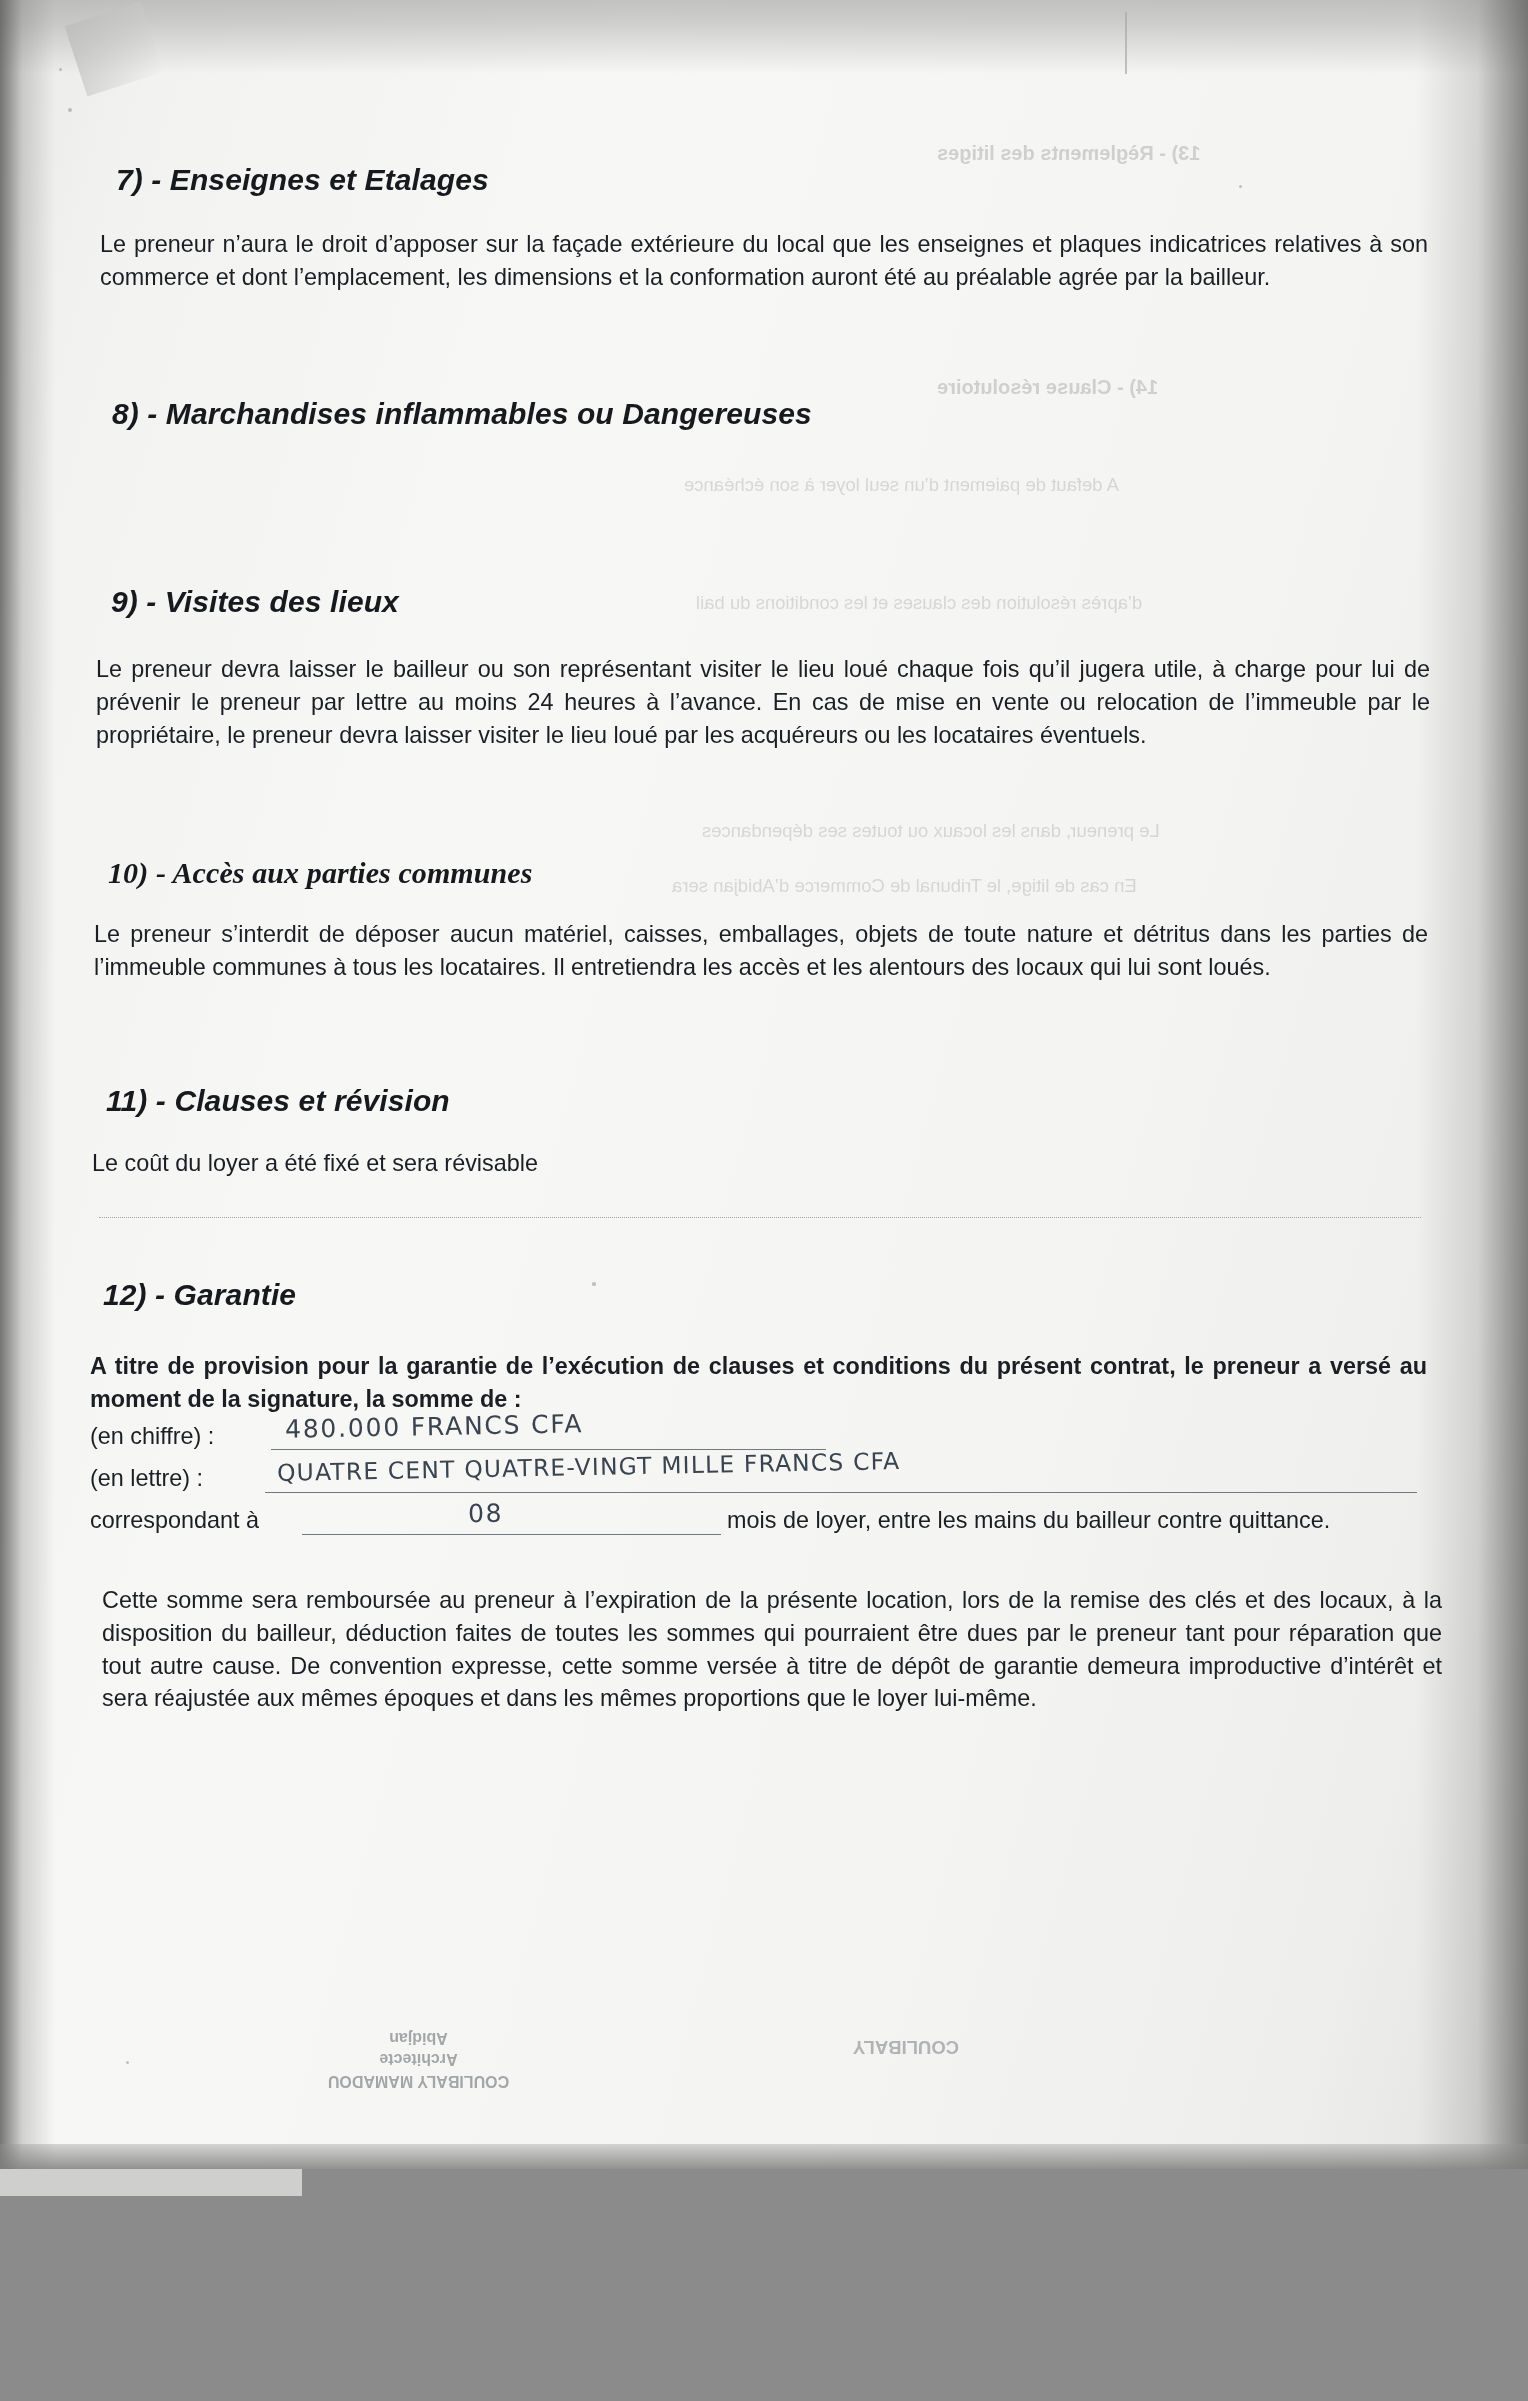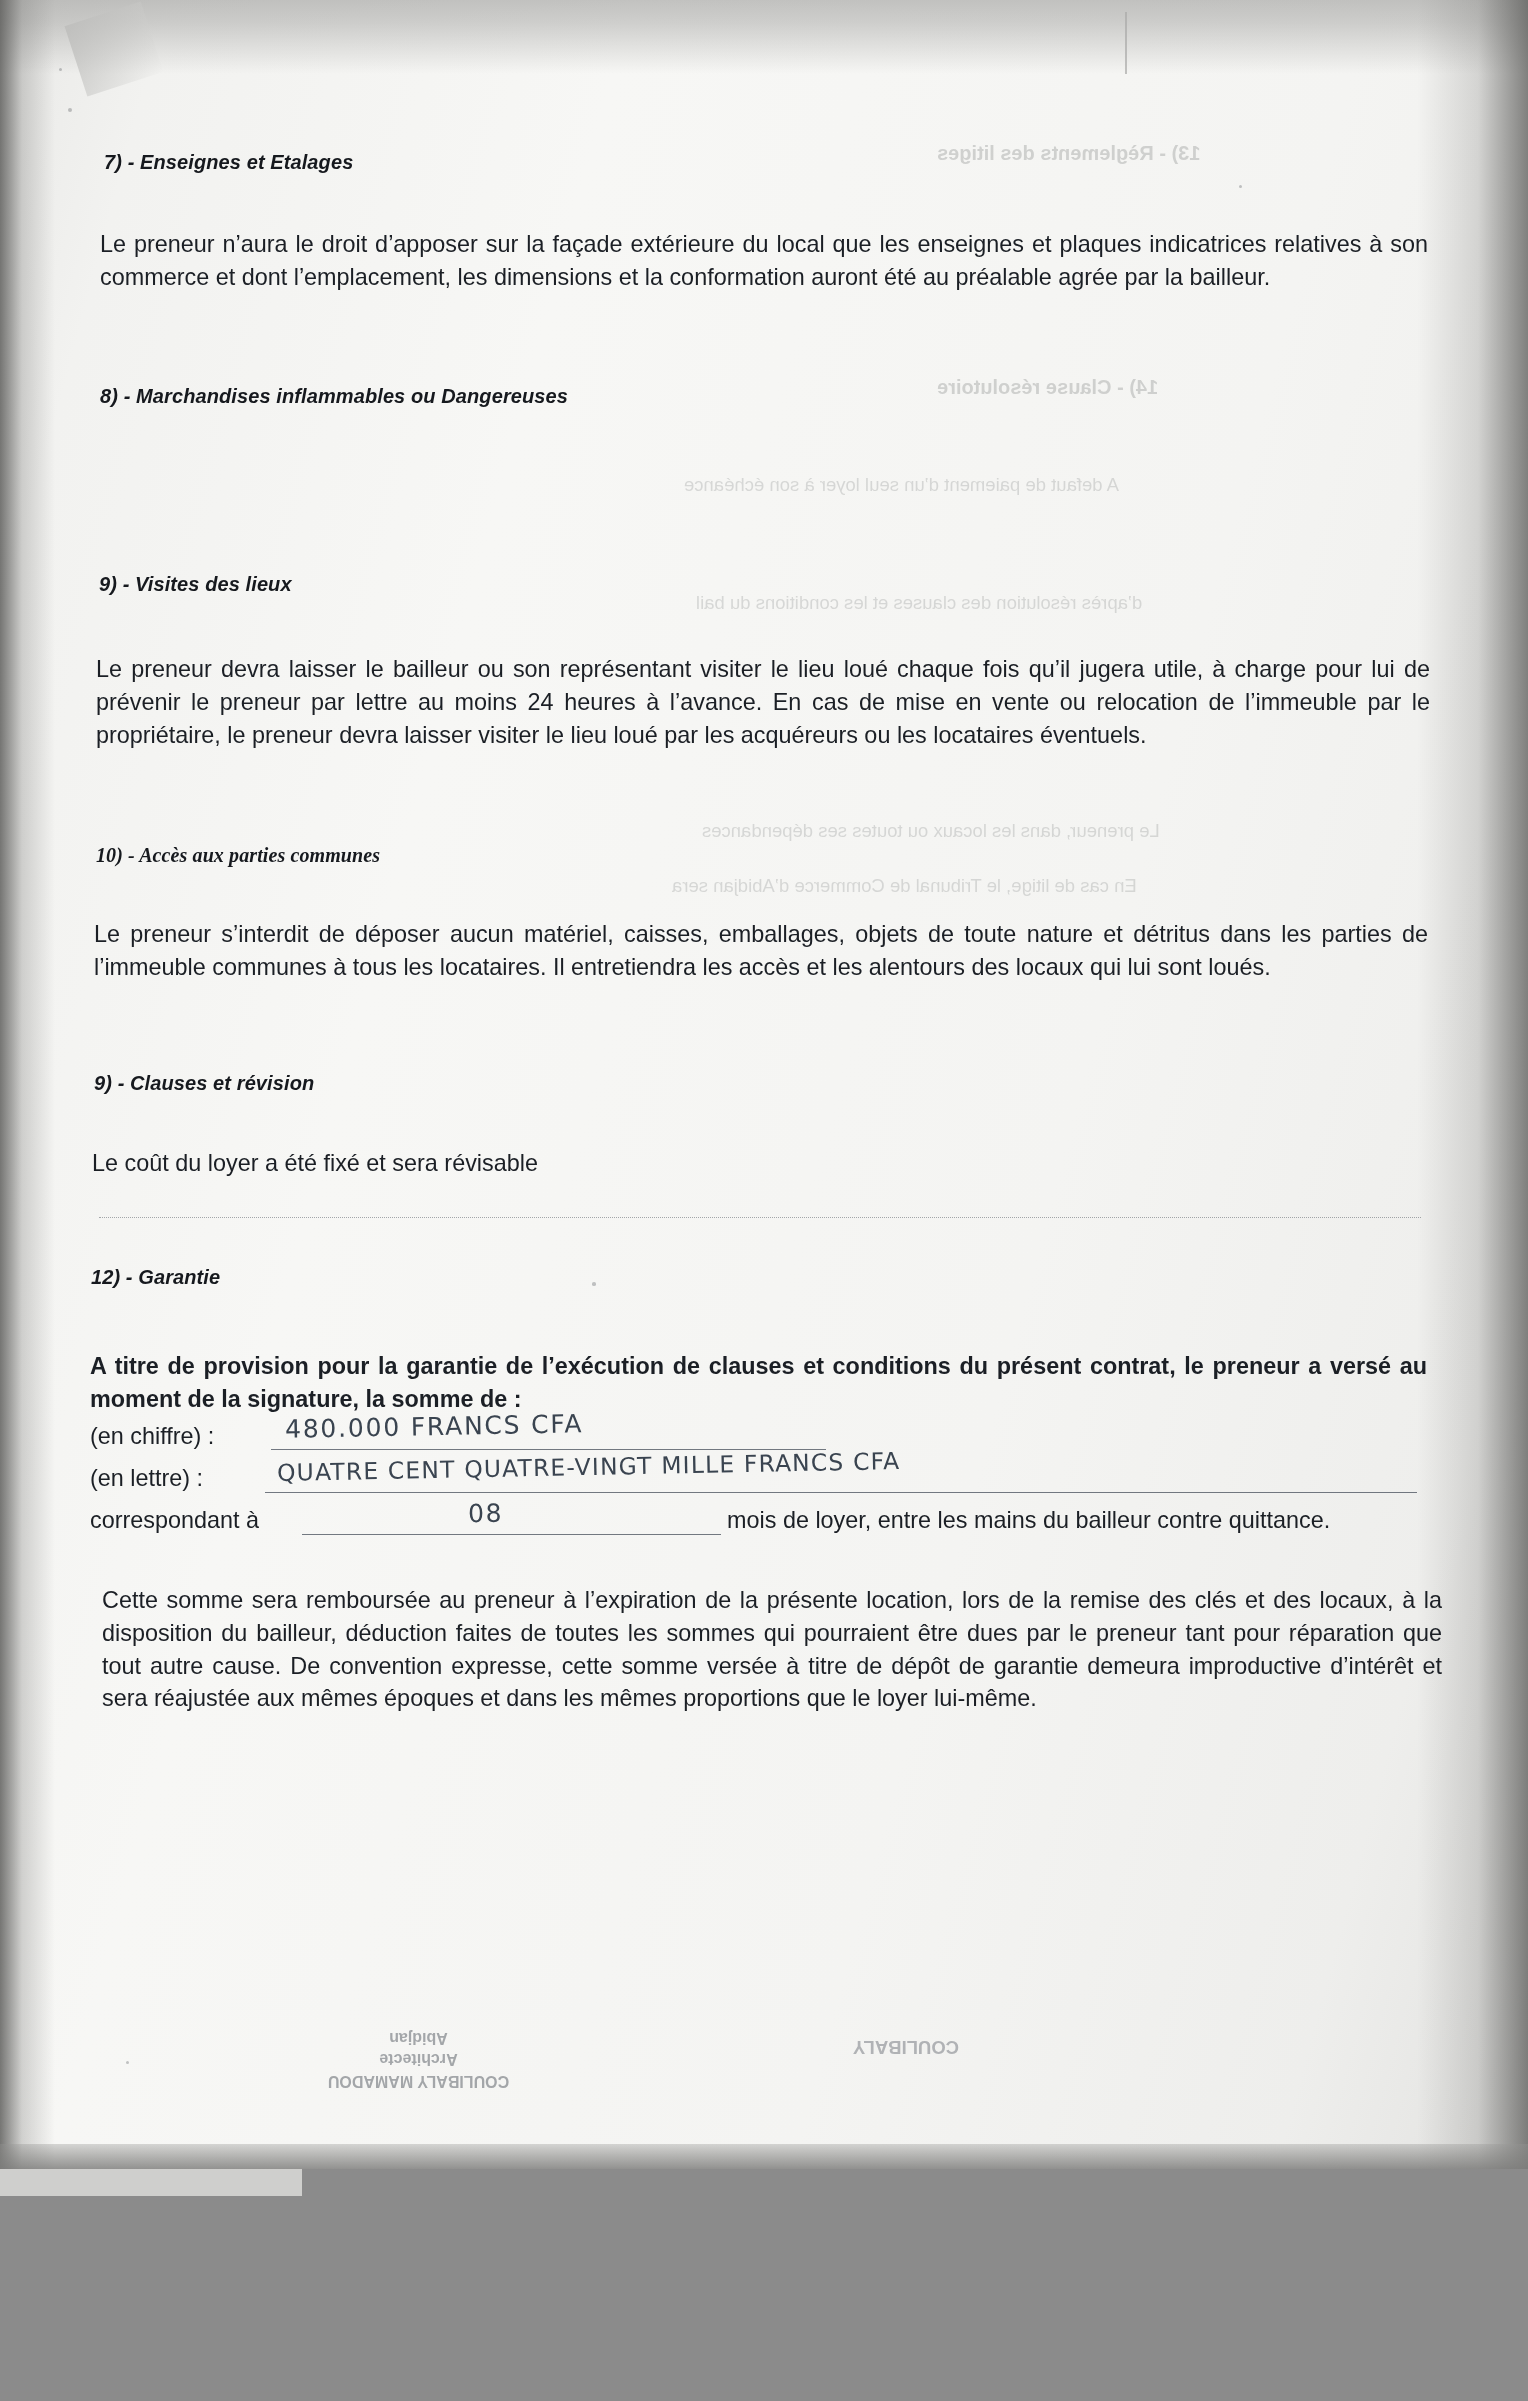--- a/index.html
+++ b/index.html
@@ -105,22 +105,22 @@
     position: absolute;
     left: 0; top: 0;
     width: 1528px;
     height: 2169px;
   }
   .block {
     position: absolute;
     color: #1e2228;
   }
   h2.heading {
-    margin: 0;
-    font-size: 20px;
+    margin: 12px;
+    font-size: 30px;
     font-weight: bold;
     font-style: italic;
     letter-spacing: 0.1px;
     color: #16191e;
   }
   p.para {
     margin: 0;
     font-size: 23.4px;
     line-height: 1.40;
     color: #1b1f25;
@@ -214,21 +214,21 @@
     </div>
 
     <div class="block" style="left:96px; top:844px; width:1325px;font-family:Liberation Serif, serif;">
       <h2 class="heading">10) - Accès aux parties communes</h2>
     </div>
     <div class="block" style="left:94px; top:918px; width:1334px;">
       <p class="para justify">Le preneur s’interdit de déposer aucun matériel, caisses, emballages, objets de toute nature et détritus dans les parties de l’immeuble communes à tous les locataires. Il entretiendra les accès et les alentours des locaux qui lui sont loués.</p>
     </div>
 
     <div class="block" style="left:94px; top:1072px; width:1325px;">
-      <h2 class="heading">9) - Clauses et révision</h2>
+      <h2 class="heading">11) - Clauses et révision</h2>
     </div>
     <div class="block" style="left:92px; top:1147px; width:1331px;">
       <p class="para">Le coût du loyer a été fixé et sera révisable</p>
     </div>
 
     <div class="dotted-rule" style="top:1217px;"></div>
 
     <div class="block" style="left:91px; top:1266px; width:1325px;">
       <h2 class="heading">12) - Garantie</h2>
     </div>

